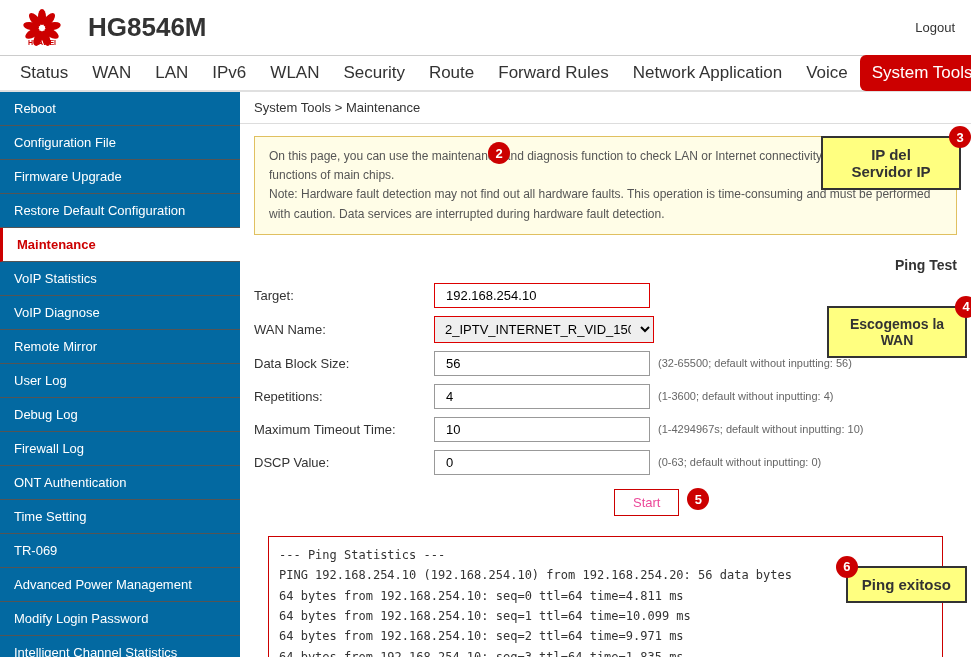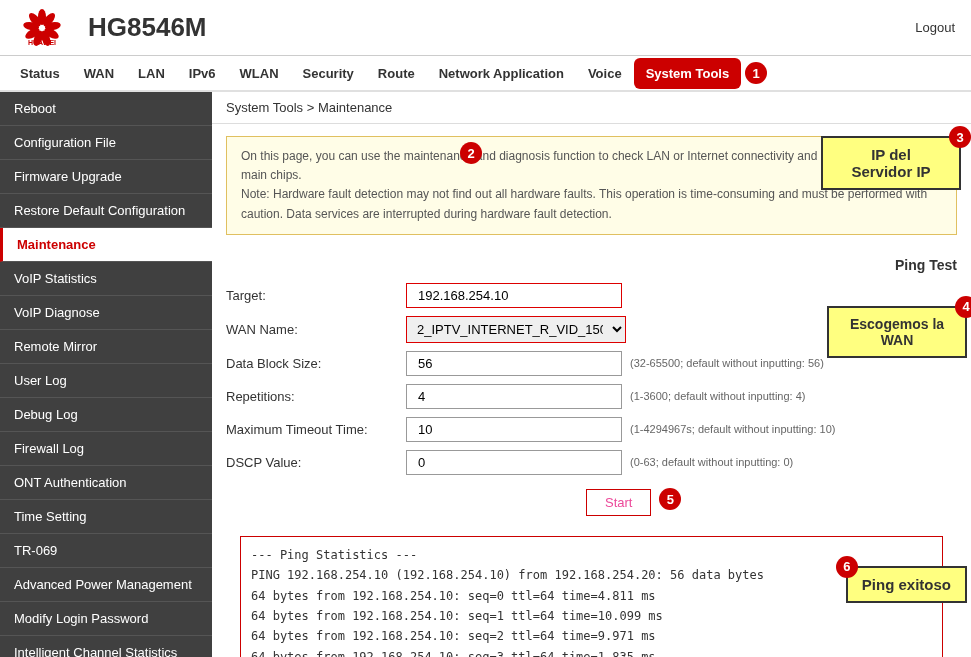--- a/index.html
+++ b/index.html
@@ -4,28 +4,28 @@
   <style>
     * { margin: 0; padding: 0; box-sizing: border-box; }
     body { font-family: Arial, sans-serif; font-size: 13px; background: #fff; color: #333; }
 
     
     .header { display: flex; align-items: center; justify-content: space-between; background: #fff; padding: 8px 16px; border-bottom: 1px solid #ccc; height: 56px; }
     .header-logo { display: flex; align-items: center; gap: 20px; }
 
     
     .nav { background: #fff; border-bottom: 2px solid #e0e0e0; display: flex; align-items: center; padding: 0 8px; height: 36px; }
-    .nav-item { padding: 8px 12px; font-size: 13px; cursor: pointer; color: #333; white-space: nowrap; font-weight: bold; }
+    .nav-item { padding: 8px 12px; font-size: 17px; cursor: pointer; color: #333; white-space: nowrap; }
     .nav-item.active { background: #c00; color: #fff; border-radius: 6px; }
 
     
     .main-layout { display: flex; height: calc(657px - 92px); }
 
     
-    .sidebar { width: 212px; background: #404040; flex-shrink: 0; overflow-y: auto; }
+    .sidebar { width: 240px; background: #0369a1; flex-shrink: 0; overflow-y: auto; }
     .sidebar-item { padding: 9px 14px; color: #fff; font-size: 13px; cursor: pointer; border-bottom: 1px solid #555; }
     .sidebar-item.active { background: #fff; color: #c00; border-left: 3px solid #c00; font-weight: bold; }
 
     
     .content { flex: 1; overflow-y: auto; padding: 0; }
     .breadcrumb { padding: 8px 14px; font-size: 13px; color: #333; border-bottom: 1px solid #ddd; }
 
     .info-box { margin: 12px 14px; padding: 10px 14px; background: #fffde7; border: 1px solid #e0c060; font-size: 12px; color: #555; line-height: 1.6; }
 
     .section { padding: 10px 14px; }
@@ -71,20 +71,21 @@
 </div>
 
 <div class="nav">
   <span class="nav-item">Status</span>
   <span class="nav-item">WAN</span>
   <span class="nav-item">LAN</span>
   <span class="nav-item">IPv6</span>
   <span class="nav-item">WLAN</span>
   <span class="nav-item">Security</span>
   <span class="nav-item">Route</span>
+  <span class="nav-item">Forward Rules</span>
   <span class="nav-item">Network Application</span>
   <span class="nav-item">Voice</span>
   <span class="nav-item active">System Tools</span>
   <span class="callout-num" style="margin-left:4px;flex-shrink:0;">1</span>
 </div>
 
 <div class="main-layout">
 
   <div class="sidebar">
     <div class="sidebar-item">Reboot</div>

